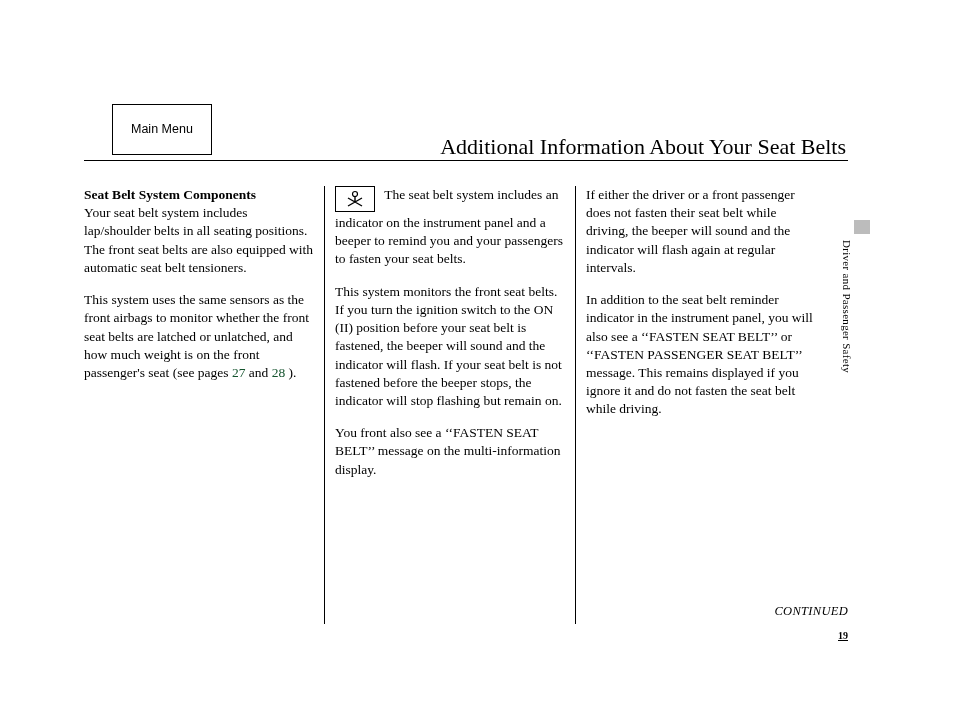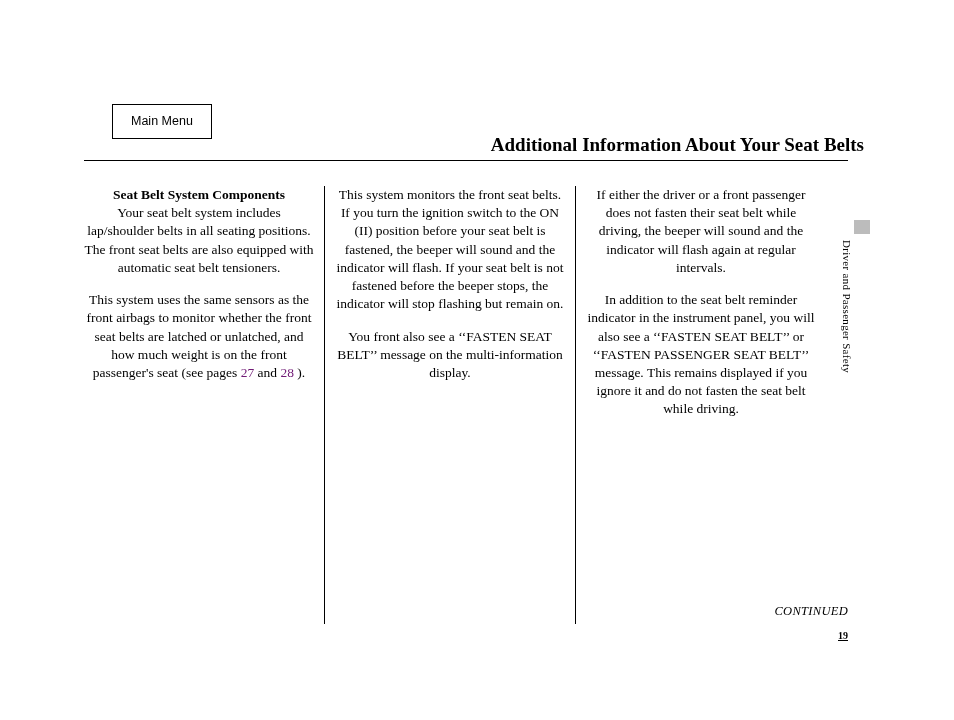--- a/index.html
+++ b/index.html
@@ -1,29 +1,29 @@
 <!DOCTYPE html>
 <html><head>
 <meta charset="utf-8">
 <style>
   * { box-sizing: border-box; margin: 0; padding: 0; }
   html, body { width: 954px; height: 720px; background: #fff; font-family: Georgia, 'Times New Roman', serif; color: #000; font-size: 13.5px; line-height: 1.35; }
   .page { position: relative; width: 954px; height: 720px; }
   .nav-buttons { position: absolute; top: 104px; left: 112px; display: flex; gap: 14px; }
-  .nav-btn { border: 1px solid #000; background: #fff; padding: 8px 18px; font-family: Arial, Helvetica, sans-serif; font-size: 12.5px; text-align: center; cursor: pointer; }
-  .title { position: absolute; top: 132px; right: 90px; font-weight: bold; font-size: 19px; }
+  .nav-btn { border: 1px solid #000; background: #fff; padding: 16px 18px; font-family: Arial, Helvetica, sans-serif; font-size: 12.5px; text-align: center; cursor: pointer; }
+  .title { position: absolute; top: 132px; right: 108px; font-weight: normal; font-size: 22px; }
   .hr { position: absolute; top: 160px; left: 84px; right: 106px; border-top: 1px solid #000; }
   .content { position: absolute; top: 186px; left: 84px; right: 138px; bottom: 96px; display: flex; }
   .col { flex: 1; padding: 0 10px; }
   .col:first-child { padding-left: 0; }
   .col:last-child { padding-right: 0; }
   .sep { width: 0; border-left: 1px solid #000; align-self: stretch; }
-  .para { margin-bottom: 14px; text-align: center; }
+  .para { margin-bottom: 14px; }
   .subheading { font-weight: bold; }
-  .pglink { color: #701a75; }
+  .pglink { color: #14532d; }
   .icon-box { display: inline-block; vertical-align: top; border: 1.5px solid #000; padding: 3px 6px; margin: 0 6px 2px 0; width: 40px; height: 26px; position: relative; }
   .icon-box svg { width: 26px; height: 18px; }
   .continued { position: absolute; right: 106px; bottom: 100px; font-style: italic; font-size: 12.5px; letter-spacing: .3px; margin-top: 42px; }
   .pageno { position: absolute; right: 106px; bottom: 78px; font-weight: bold; font-size: 10px; text-decoration: underline; }
   .sidelabel { position: absolute; right: 100px; top: 240px; writing-mode: vertical-rl; font-size: 11px; letter-spacing: .3px; }
   .tab-mark { position: absolute; right: 84px; top: 220px; width: 16px; height: 14px; background: #bcbcbc; }
 </style>
 </head>
 <body>
 
@@ -47,20 +47,29 @@
         <span>Your seat belt system includes lap/shoulder belts in all seating positions. The front seat belts are also equipped with automatic seat belt tensioners.</span>
       </p>
       <p class="para">
         <span>This system uses the same sensors as the front airbags to monitor whether the front seat belts are latched or unlatched, and how much weight is on the front passenger's seat (see pages </span><span class="pglink">27</span><span> and </span><span class="pglink">28</span><span> ).</span>
       </p>
     </div>
 
     <div class="sep"></div>
 
     <div class="col">
+      <p class="para">
+        <span class="icon-box">
+          <svg viewBox="0 0 26 18">
+            <circle cx="13" cy="4" r="2.5" fill="none" stroke="#000" stroke-width="1.2"></circle>
+            <path d="M13 6 L13 12 M6 8 L20 16 M20 8 L6 16" stroke="#000" stroke-width="1.4" fill="none"></path>
+          </svg>
+        </span>
+        <span>The seat belt system includes an indicator on the instrument panel and a beeper to remind you and your passengers to fasten your seat belts.</span>
+      </p>
       <p class="para">This system monitors the front seat belts. If you turn the ignition switch to the ON (II) position before your seat belt is fastened, the beeper will sound and the indicator will flash. If your seat belt is not fastened before the beeper stops, the indicator will stop flashing but remain on.</p>
       <p class="para">You front also see a ‘‘FASTEN SEAT BELT’’ message on the multi-information display.</p>
     </div>
 
     <div class="sep"></div>
 
     <div class="col">
       <p class="para">If either the driver or a front passenger does not fasten their seat belt while driving, the beeper will sound and the indicator will flash again at regular intervals.</p>
       <p class="para">In addition to the seat belt reminder indicator in the instrument panel, you will also see a ‘‘FASTEN SEAT BELT’’ or ‘‘FASTEN PASSENGER SEAT BELT’’ message. This remains displayed if you ignore it and do not fasten the seat belt while driving.</p>
     </div>

